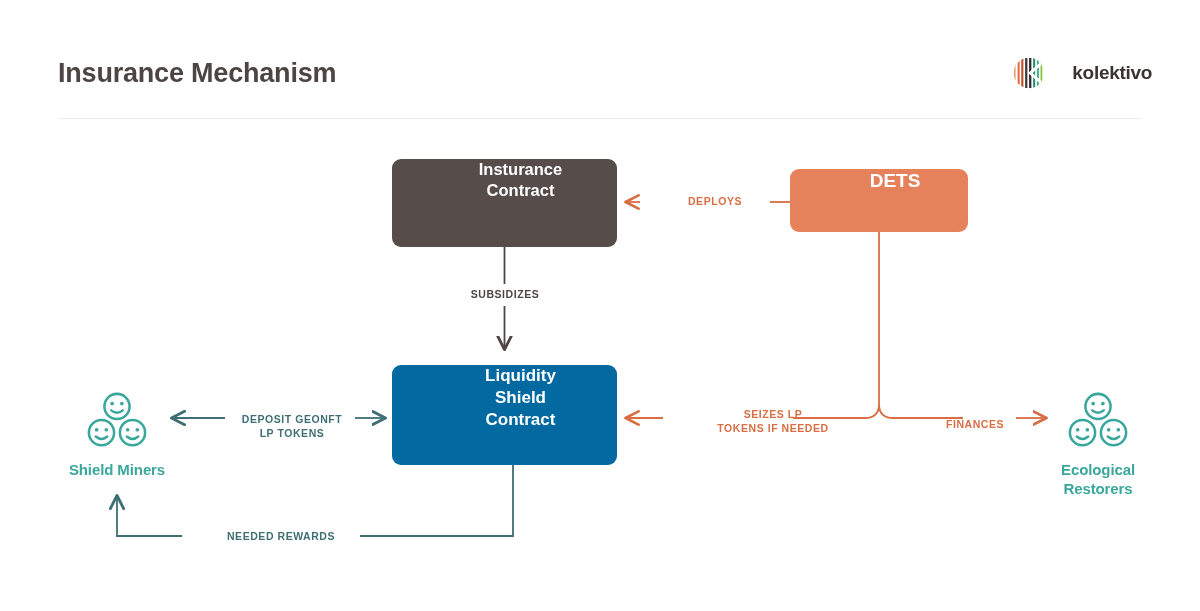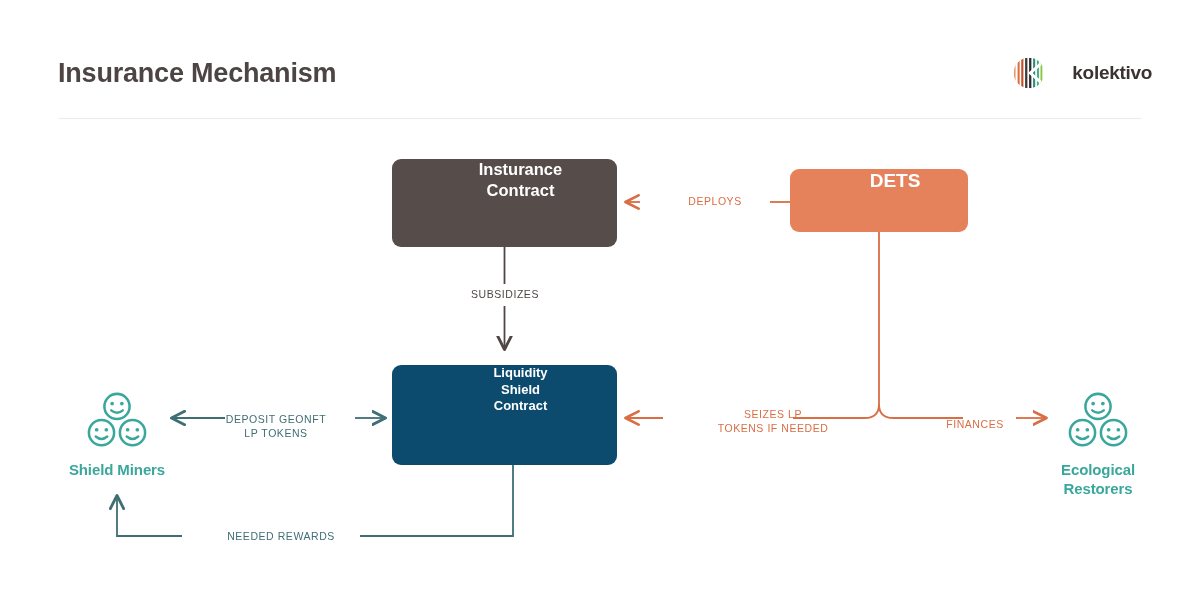--- a/index.html
+++ b/index.html
@@ -40,48 +40,48 @@
   .node-insurance {
     left:392px; top:41px; width:225px; height:88px;
     background:#564c49; font-size:16.5px;
   }
   .node-dets {
     left:790px; top:51px; width:178px; height:63px;
     background:#e5825c; font-size:19px;
   }
   .node-liquidity {
     left:392px; top:247px; width:225px; height:100px;
-    background:#0c4a6e; font-size:13px;
+    background:#0369a1; font-size:17px;
   }
   .node-line { display:block; }
 
   
   .actor { position:absolute; display:flex; flex-direction:column; align-items:center; }
   .actor-miners { left:56px; top:272px; width:122px; }
   .actor-restorers { left:1038px; top:272px; width:120px; }
   .actor-icon { width:62px; height:62px; display:block; }
   .actor-label {
     margin-top:9px; text-align:center;
     font-size:15px; font-weight:700; color:#3aa79c; line-height:1.25;
     letter-spacing:-0.1px;
   }
 
   
   .edge-label {
     position:absolute; text-align:center;
-    font-size:10.5px; font-weight:400; letter-spacing:0.55px;
+    font-size:10.5px; font-weight:700; letter-spacing:0.55px;
     line-height:1.35; white-space:pre-line;
   }
   .lbl-dark { color:#4f4644; }
   .lbl-teal { color:#3f6e74; }
   .lbl-orange { color:#d96e45; }
 
   .lbl-deploys   { left:640px; top:76px;  width:150px; }
   .lbl-subsidizes{ left:425px; top:169px; width:160px; }
-  .lbl-deposit   { left:176px; top:294px; width:200px; }
+  .lbl-deposit   { left:192px; top:294px; width:200px; }
   .lbl-seizes    { left:668px; top:289px; width:210px; }
   .lbl-finances  { left:900px; top:299px; width:150px; }
   .lbl-rewards   { left:186px; top:411px; width:190px; }
 </style>
 </head>
 <body>
 
 <div class="page">
 
   <div class="header">

